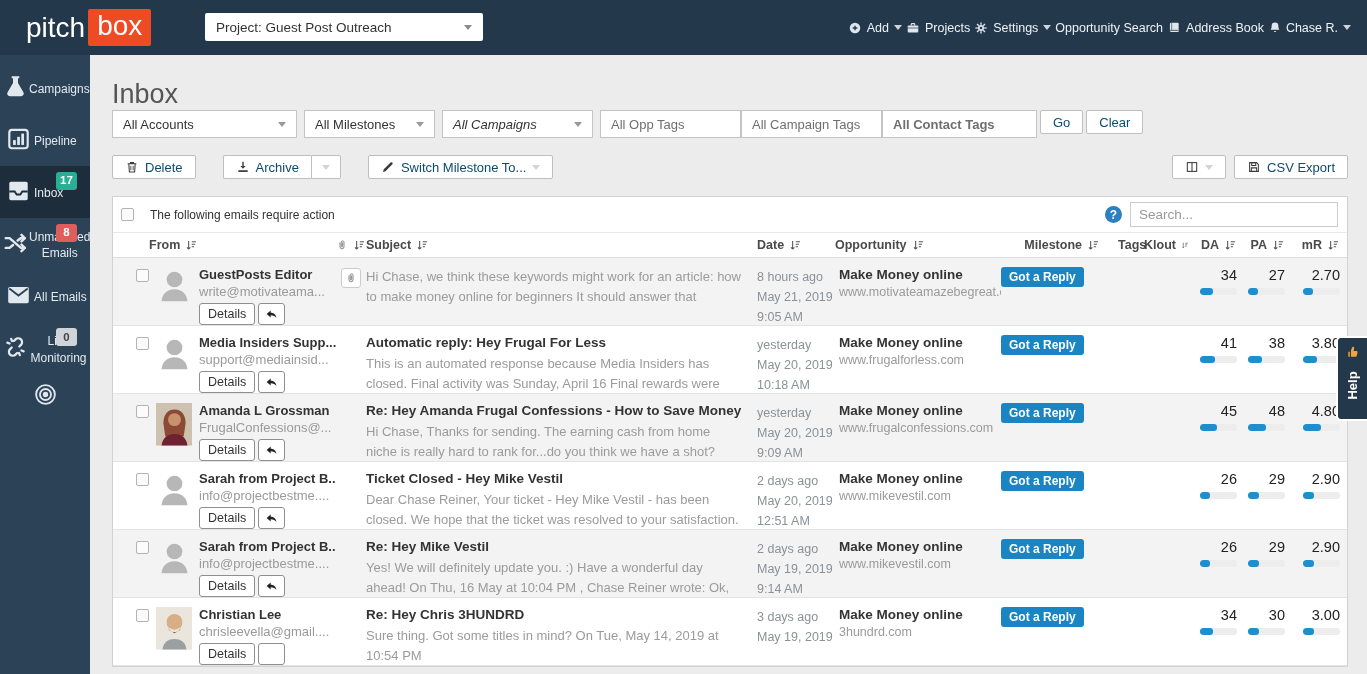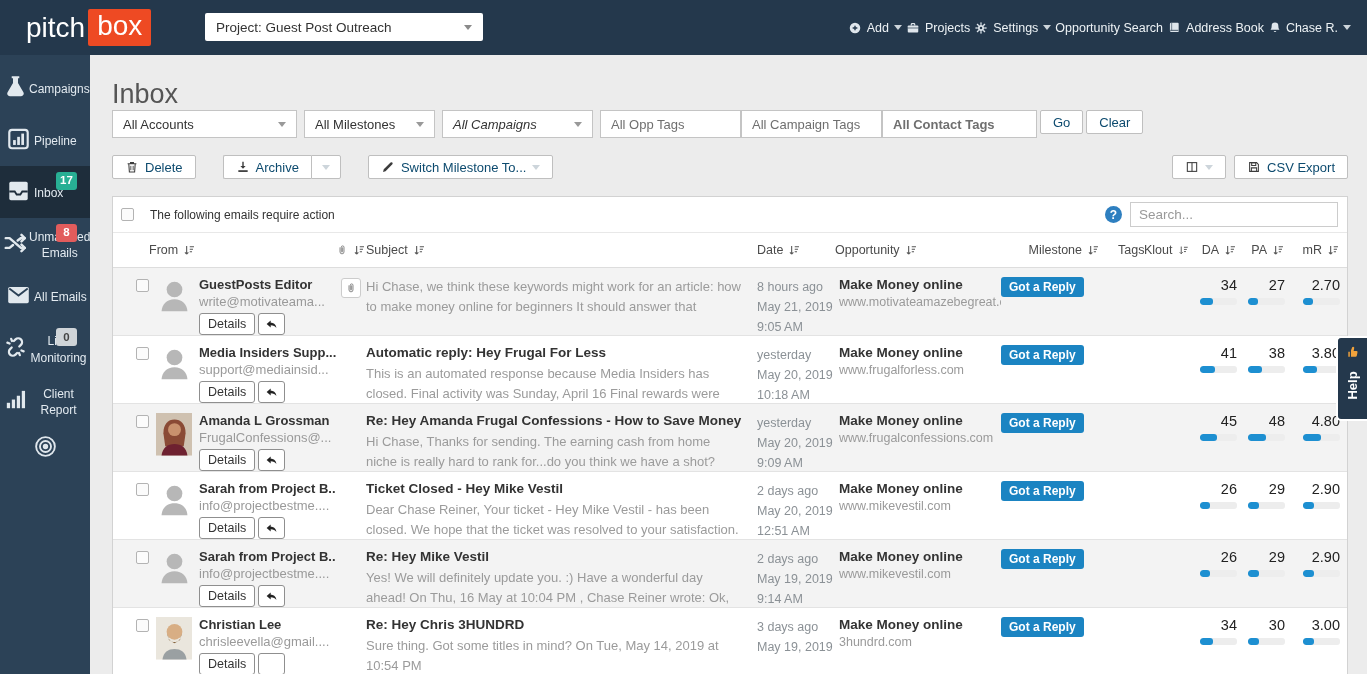--- a/index.html
+++ b/index.html
@@ -47,21 +47,21 @@
 .act-right{margin-left:auto;display:flex;gap:8px}
 
 .panel{margin-top:17px;background:#fff;border:1px solid #d2d2d2;width:1236px}
 .titlerow{height:35px;display:flex;align-items:center;padding:0 9px 0 8px}
 .titlerow .notice{margin-left:16px;font-size:12px;color:#333}
 .qicon{margin-left:auto;width:17px;height:17px;border-radius:50%;background:#2e7fc0;color:#fff;font-size:12px;font-weight:700;display:flex;align-items:center;justify-content:center;cursor:pointer}
 .tbl-search{margin-left:8px;width:208px;height:25px;border:1px solid #ccc;padding:0 8px;font-size:13.5px;color:#333}
 .tbl-search::placeholder{color:#999}
 .checkbox{width:13px;height:13px;border:1px solid #b3b3b3;background:#fbfbfb;border-radius:2px;cursor:pointer;flex:none}
 .grid{display:grid;grid-template-columns:36px 50px 137px 30px 1fr 86px 166px 105px 38px 52px 48px 48px 55px}
-.hrow{height:36px;border-top:1px solid #e8e8e8;border-bottom:1px solid #ddd;align-items:center;font-size:12.5px;color:#4a4a4a;font-weight:400}
+.hrow{height:26px;border-top:1px solid #e8e8e8;border-bottom:1px solid #ddd;align-items:center;font-size:12.5px;color:#4a4a4a;font-weight:700}
 .hcell{display:flex;align-items:center;gap:5px;white-space:nowrap}
 .hcell svg.sort{width:13px;height:13px;color:#555}
 .hcell.r{justify-content:flex-end;padding-right:7px}
 .hc-from{grid-column:2/4}
 .hc-date{padding-left:8px}
 .hc-tags{padding-left:12px}
 .hc-milestone{justify-content:flex-end;padding-right:6px}
 
 .trow{height:68px;overflow:hidden;border-bottom:1px solid #e3e3e3;padding-top:9px}
 .trow.alt{background:#f3f3f3}
@@ -228,31 +228,20 @@
       <span class="sb-icon">
         <svg viewBox="0 0 24 24" fill="none" stroke="currentColor" stroke-width="2.1" stroke-linecap="round">
           <path d="M8.5 12.5L7 14a3.5 3.5 0 0 0 5 5l1.5-1.5"></path>
           <path d="M15.5 11.5L17 10a3.5 3.5 0 0 0-5-5l-1.5 1.5"></path>
           <path d="M4.5 8l2 .8M8 4.5l.8 2M19.5 16l-2-.8M16 19.5l-.8-2"></path>
         </svg>
       </span>
       <span class="sb-badge gray">0</span>
       <span class="sb-label">Link Monitoring</span>
     </div>
-    <div class="sb-item">
-      <span class="sb-icon">
-        <svg viewBox="0 0 24 24">
-          <rect x="4" y="15.5" width="3" height="5" fill="currentColor"></rect>
-          <rect x="8.6" y="12.5" width="3" height="8" fill="currentColor"></rect>
-          <rect x="13.2" y="9" width="3" height="11.5" fill="currentColor"></rect>
-          <rect x="17.8" y="4.5" width="3" height="16" fill="currentColor"></rect>
-        </svg>
-      </span>
-      <span class="sb-label">Client Report</span>
-    </div>
     <div class="sb-bottom">
       <svg viewBox="0 0 24 24" fill="none" stroke="currentColor" stroke-width="1.8">
         <circle cx="12" cy="12" r="9"></circle>
         <circle cx="12" cy="12" r="5.3"></circle>
         <circle cx="12" cy="12" r="1.7" fill="currentColor"></circle>
       </svg>
     </div>
   </div>
 
 <div class="main">

